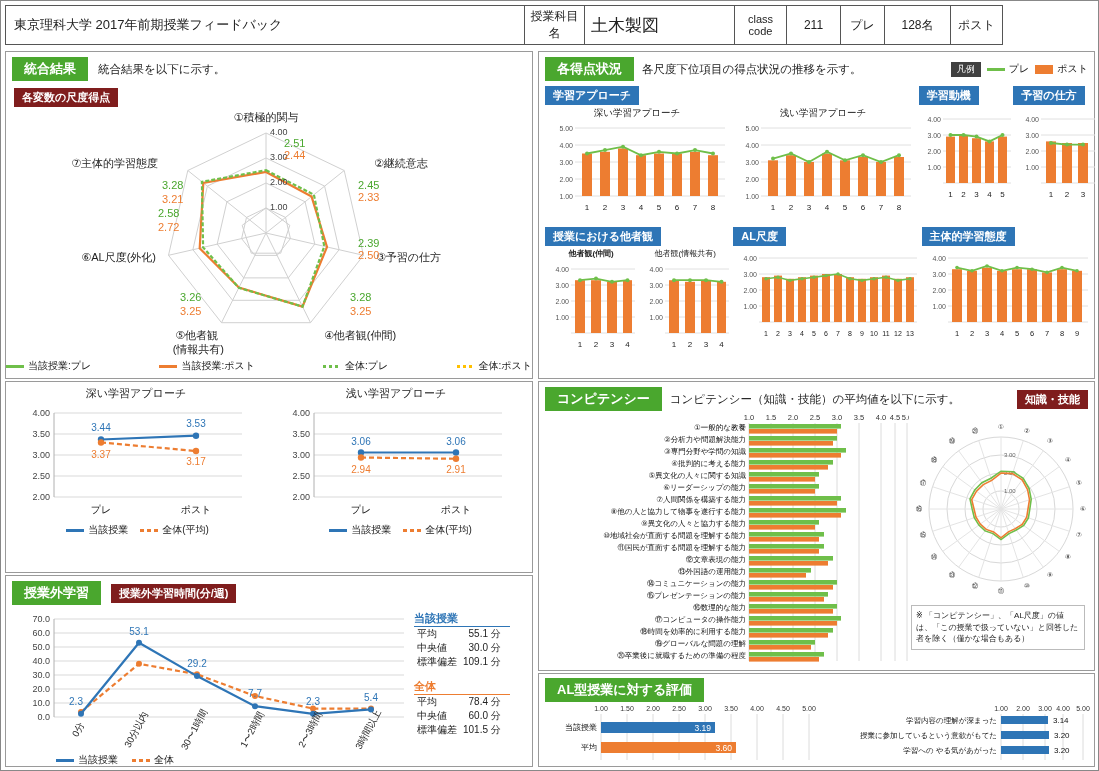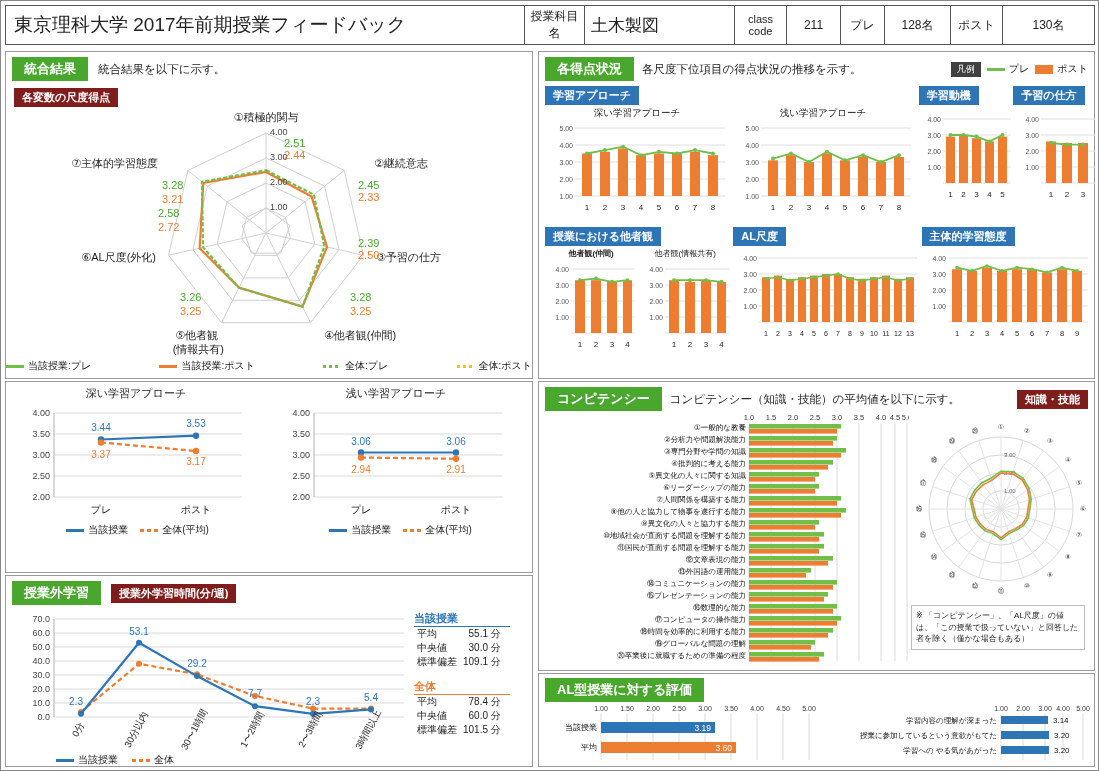--- a/index.html
+++ b/index.html
@@ -1,20 +1,20 @@
 <!DOCTYPE html>
 <html><head>
 <meta charset="utf-8">
 <style>
   html,body{margin:0;padding:0;background:#fff;}
   body{width:1099px;height:771px;font-family:"Liberation Sans","DejaVu Sans",sans-serif;color:#222;overflow:hidden;}
   .page{position:relative;width:1099px;height:771px;box-sizing:border-box;border:1px solid #888;}
   
   .header{position:absolute;left:4px;top:4px;width:1090px;height:40px;display:flex;align-items:stretch;}
-  .hdr-title{flex:0 0 510px;border:1px solid #555;display:flex;align-items:center;padding-left:8px;font-size:19px;}
+  .hdr-title{flex:0 0 510px;border:1px solid #555;display:flex;align-items:center;padding-left:8px;font-size:13px;}
   .hdr-cell{border:1px solid #555;border-left:none;display:flex;align-items:center;justify-content:center;font-size:12px;text-align:center;box-sizing:border-box;}
   .hdr-cell.big{font-size:17px;}
   .hdr-lbl{font-size:11px;line-height:1.1;}
   
   .panel{position:absolute;border:1px solid #9a9a9a;background:#fff;box-sizing:border-box;}
   .tag{display:inline-block;background:#4aa72e;color:#fff;font-size:13px;font-weight:bold;padding:3px 12px;}
   .tag.blue{background:#7f1d1d;}
   .tag.sm{font-size:11px;padding:2px 8px;}
   .note{font-size:11.5px;color:#222;}
   .cap{font-size:11px;text-align:center;color:#222;}
@@ -35,21 +35,20 @@
     <div class="hdr-title">東京理科大学 2017年前期授業フィードバック</div>
     <div class="hdr-cell" style="flex:0 0 60px;">授業科目名</div>
     <div class="hdr-cell big" style="flex:0 0 150px;justify-content:flex-start;padding-left:6px;">土木製図</div>
     <div class="hdr-cell" style="flex:0 0 52px;">
       <span class="hdr-lbl">class code</span>
     </div>
     <div class="hdr-cell" style="flex:0 0 54px;">211</div>
     <div class="hdr-cell" style="flex:0 0 44px;">プレ</div>
     <div class="hdr-cell" style="flex:0 0 66px;">128名</div>
     <div class="hdr-cell" style="flex:0 0 52px;">ポスト</div>
-    <div class="hdr-cell" style="flex:1 1 auto;">130名</div>
   </div>
 
   <div class="panel" style="left:4px;top:50px;width:528px;height:328px;">
     <div style="padding:5px 6px 0 6px;display:flex;align-items:center;gap:10px;">
       <span class="tag">統合結果</span>
       <span class="note">統合結果を以下に示す。</span>
     </div>
     <div style="padding:6px 0 0 8px;">
       <span class="tag blue sm">各変数の尺度得点</span>
     </div>

